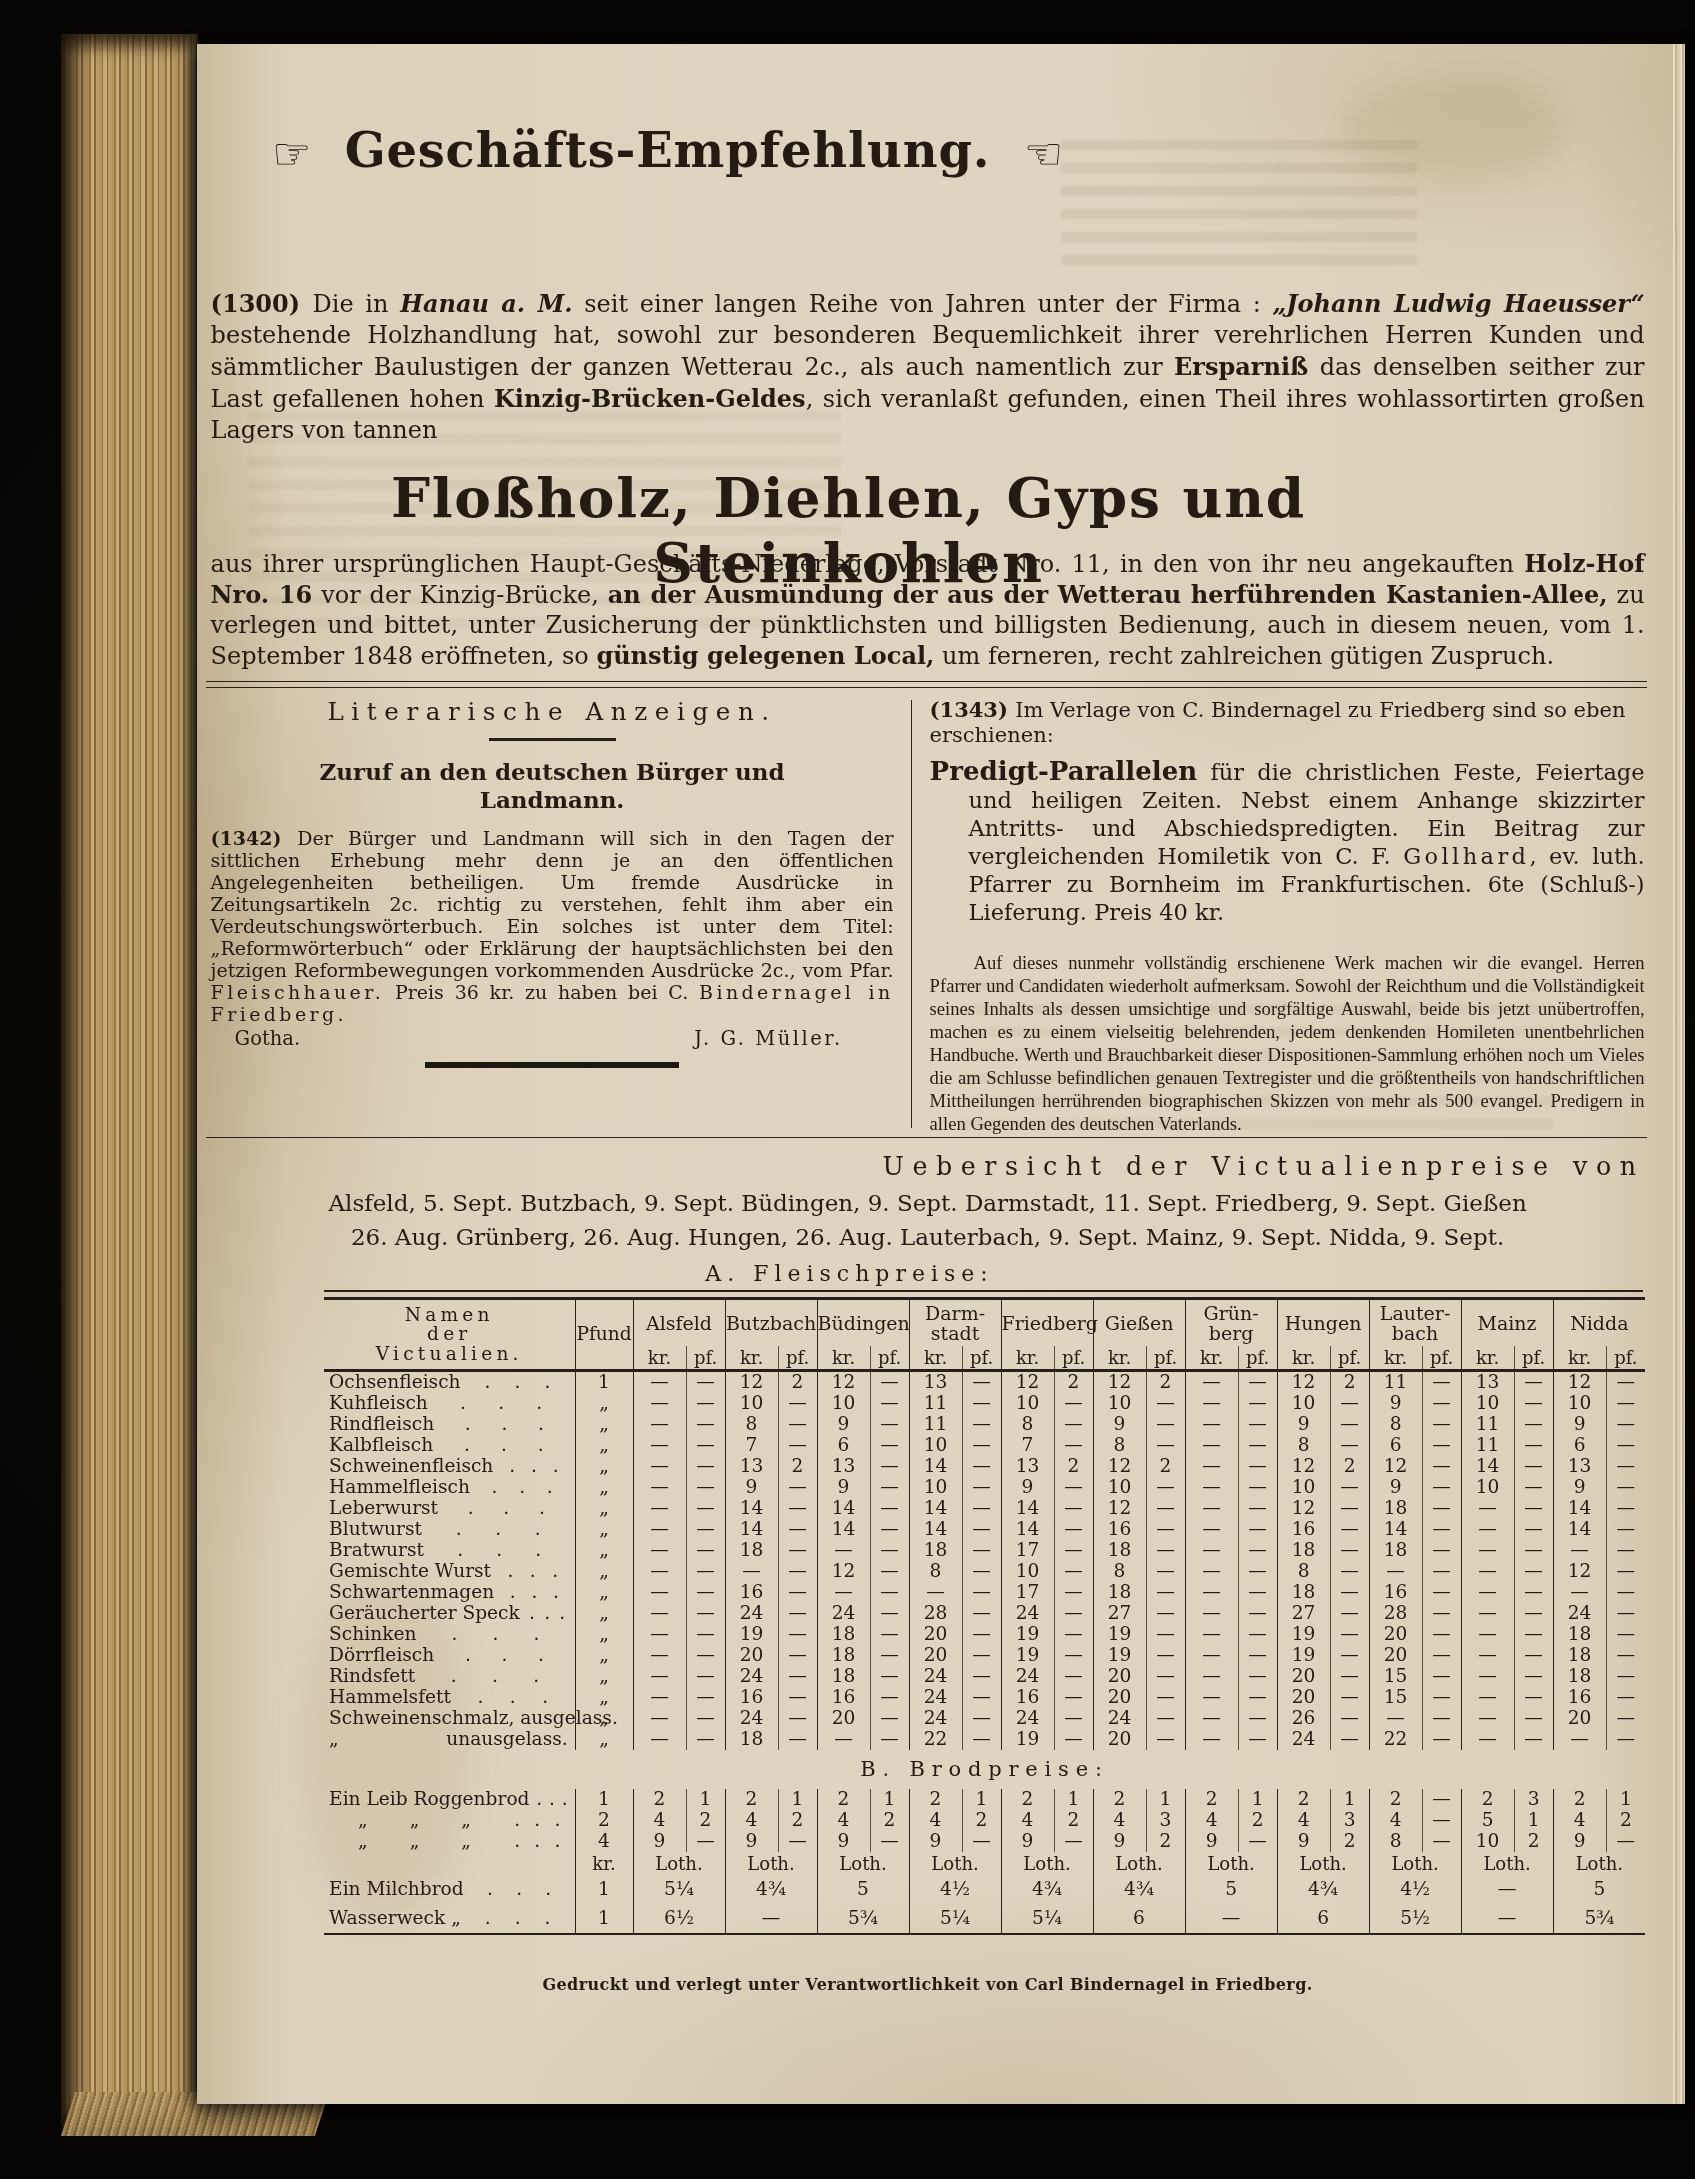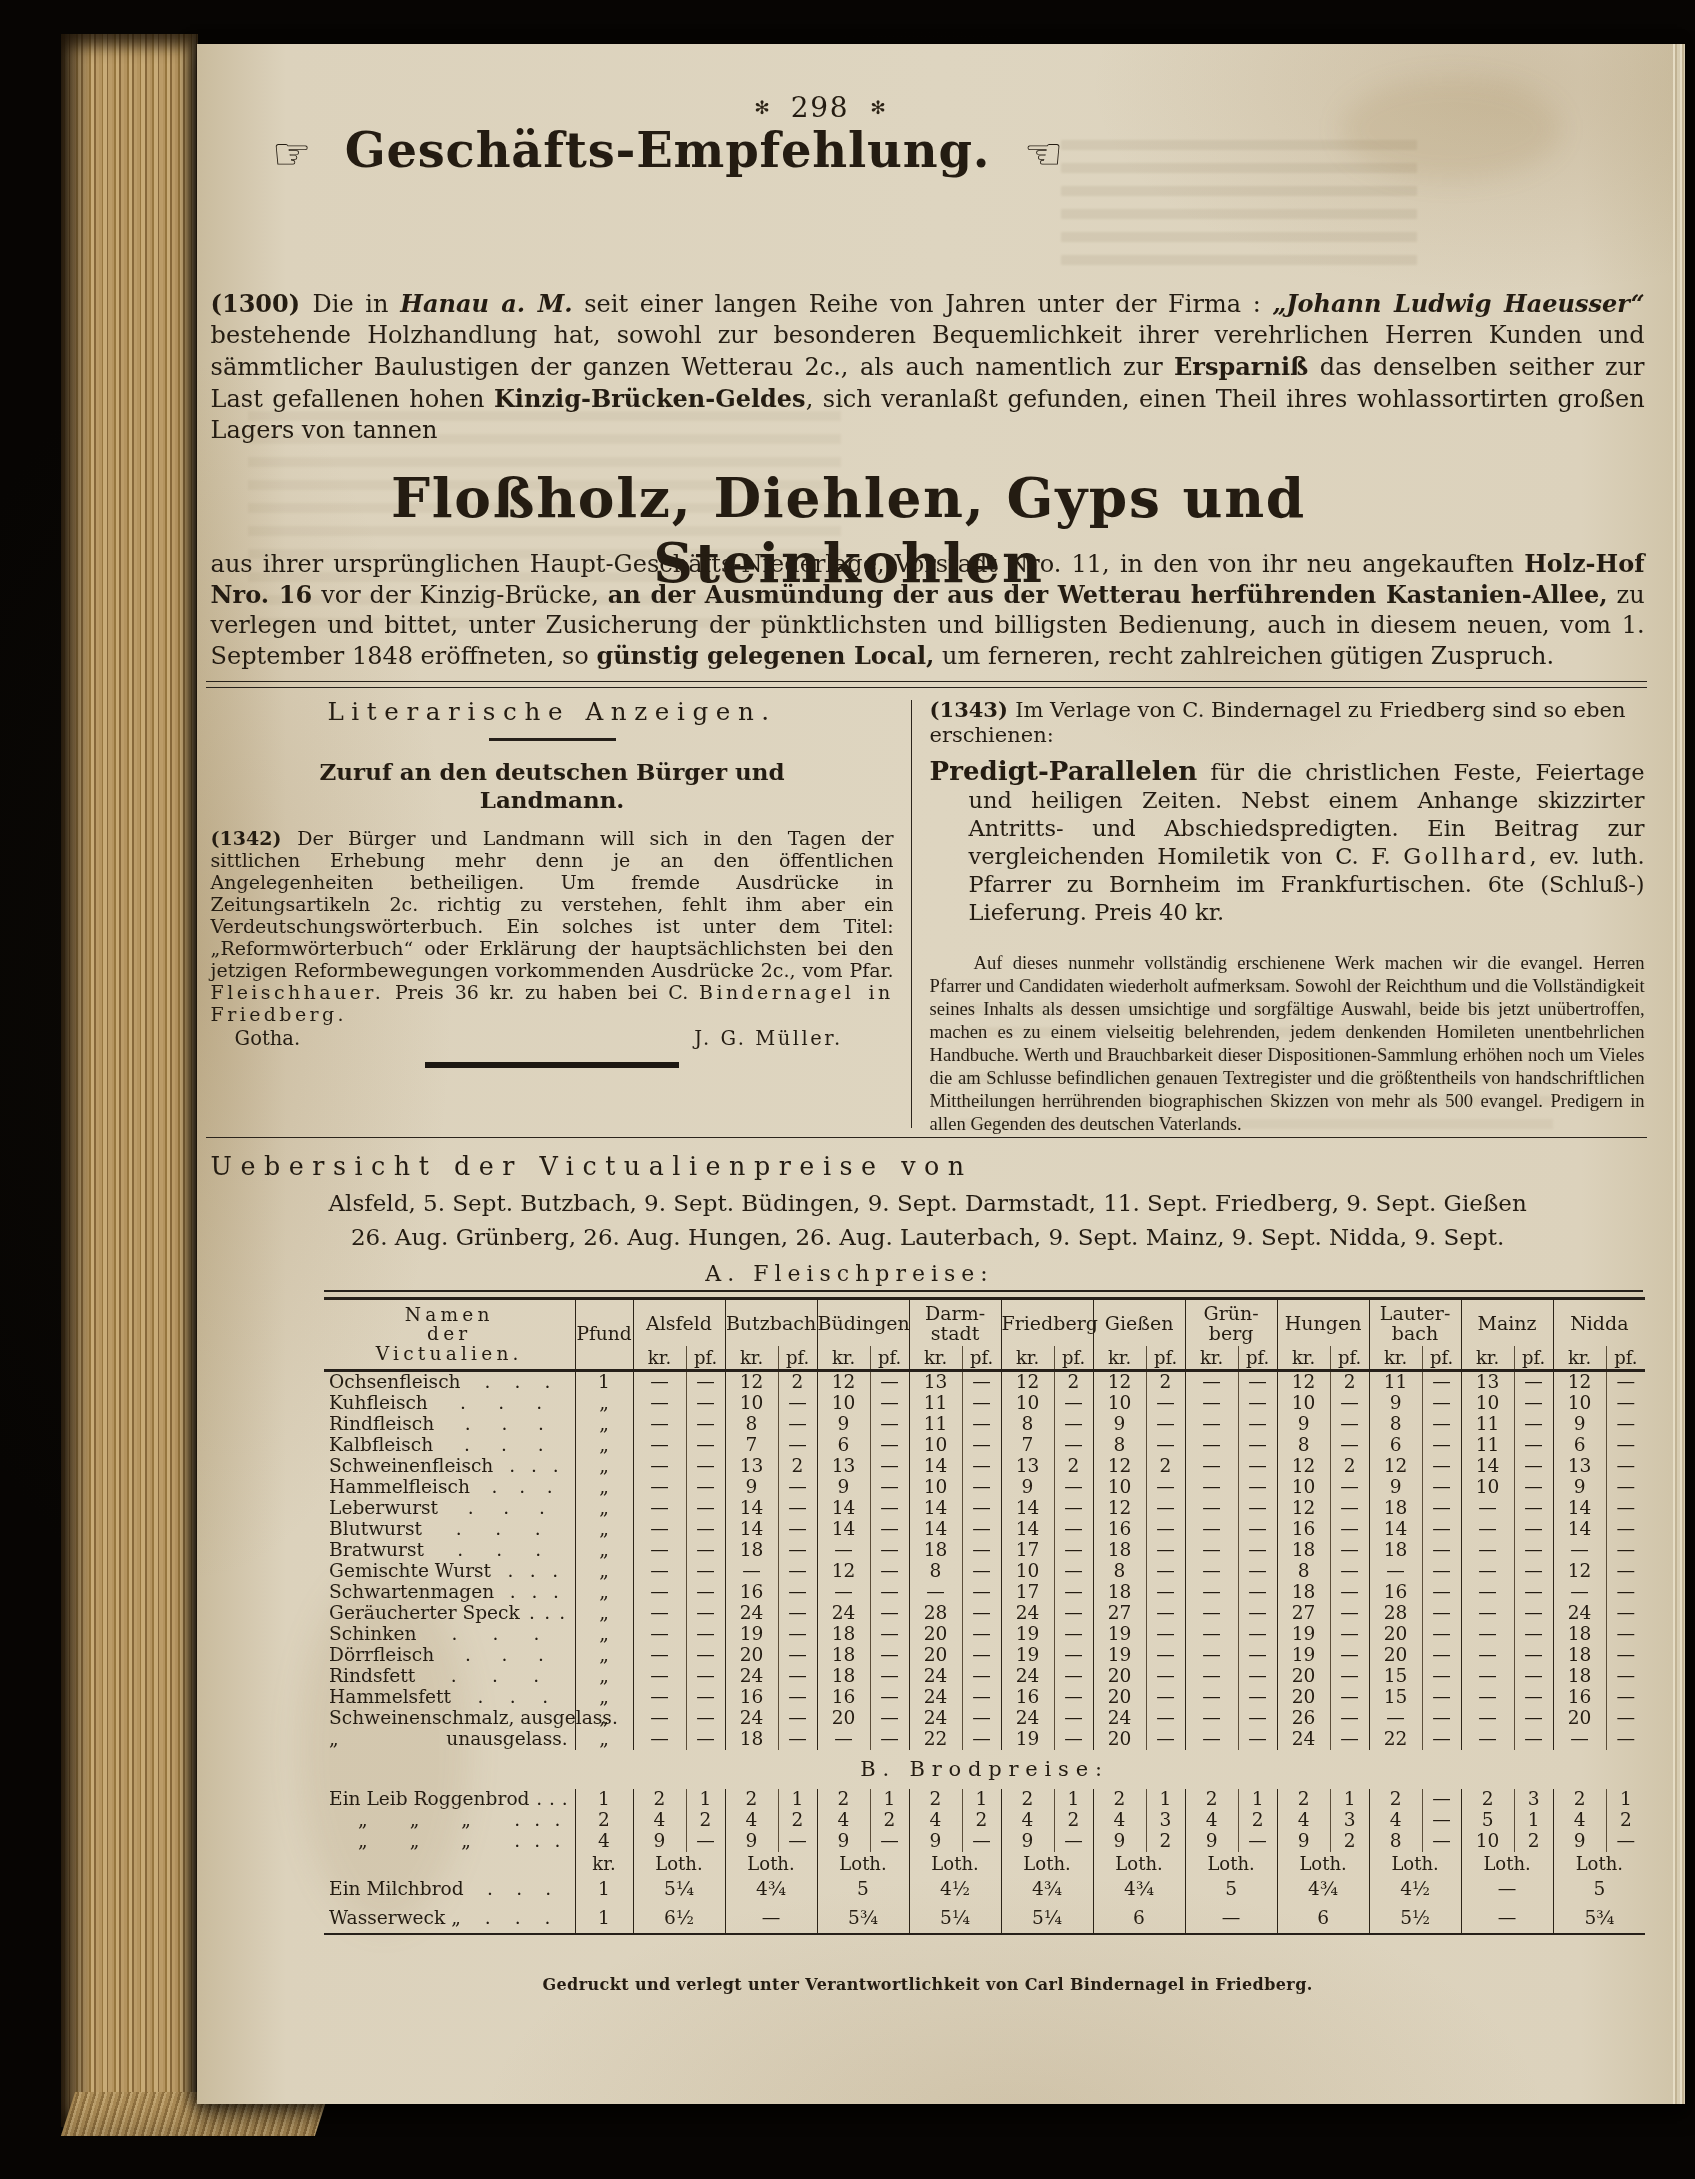--- a/index.html
+++ b/index.html
@@ -66,21 +66,21 @@
   .col-body{margin:13.6px 0 0 0;font-size:19px;line-height:22px;}
   .sig-row{display:flex;justify-content:space-between;padding:1.7px 51px 0 24px;font-size:19.5px;}
   .sp2{letter-spacing:2.5px;}
   .rule-bold{width:254px;height:6px;background:#1d1812;margin:12px auto 0 auto;}
 
   .col-intro{margin:0;font-size:21px;line-height:25.4px;}
   .col-body2{margin:8.5px 0 0 0;font-size:22.5px;line-height:28px;padding-left:39px;text-indent:-39px;}
   .price-line{margin-top:6.8px;text-align:center;font-size:22.5px;font-weight:500;}
   .col-note{margin:25px 0 0 0;font-size:18.6px;line-height:23px;text-indent:44px;font-family:Liberation Serif, serif;}
 
-  .vic-title{position:absolute;top:1107px;left:13.6px;width:1434px;text-align:left;
+  .vic-title{position:absolute;top:1107px;left:13.6px;width:1434px;text-align:right;
     font-size:25.4px;letter-spacing:8.5px;}
   .vic-cities{position:absolute;left:13.6px;width:1434px;text-align:center;font-size:23px;}
   .c1{top:1146px;} .c2{top:1180px;}
   .vic-a{position:absolute;top:1217px;left:0;width:1305px;text-align:center;font-size:22px;
     letter-spacing:6px;font-weight:500;}
 
   .table-wrap{position:absolute;top:1246px;left:127px;width:1319px;}
   .table-top-rule{height:1.7px;background:#26201a;margin-bottom:5.1px;}
   #price-table{border-collapse:collapse;table-layout:fixed;width:1315px;font-size:18.6px;
     border-top:3.4px solid #26201a;border-bottom:2.5px solid #26201a;}
@@ -118,25 +118,20 @@
   <div class="book-edge"></div>
   <div class="book-edge-foot"></div>
 
   <div class="page">
     <div class="ghost" style="left:864px;top:85px;width:356px;height:136px;"></div>
     <div class="ghost" style="left:51px;top:364px;width:593px;height:220px;opacity:.05;"></div>
     <div class="ghost" style="left:763px;top:932px;width:593px;height:153px;opacity:.05;"></div>
     <div class="stain" style="left:1144px;top:34px;width:220px;height:102px;background:rgba(150,112,60,.12);filter:blur(12px);"></div>
     <div class="stain" style="left:102px;top:1526px;width:170px;height:356px;background:rgba(140,108,62,.10);filter:blur(15.3px);"></div>
 
-    <div class="pagenum-row">
-      <span class="orn">✻</span>
-      <span class="pagenum">298</span>
-      <span class="orn">✻</span>
-    </div>
 
     <div class="masthead">
       <span class="hand">☞</span>
       <span class="masthead-title">Geschäfts-Empfehlung.</span>
       <span class="hand">☜</span>
     </div>
 
     <p class="ad-intro just"><span class="seg-b">(1300) </span><span class="seg-p">Die in </span><span class="seg-bi">Hanau a. M.</span><span class="seg-p"> seit einer langen Reihe von Jahren unter der Firma : </span><span class="seg-bi">„Johann Ludwig Haeusser“</span><span class="seg-p"> bestehende Holzhandlung hat, sowohl zur besonderen Bequemlichkeit ihrer verehrlichen Herren Kunden und sämmtlicher Baulustigen der ganzen Wetterau 2c., als auch namentlich zur </span><span class="seg-b">Ersparniß</span><span class="seg-p"> das denselben seither zur Last gefallenen hohen </span><span class="seg-b">Kinzig-Brücken-Geldes</span><span class="seg-p">, sich veranlaßt gefunden, einen Theil ihres wohlassortirten großen Lagers von tannen</span></p>
     <h1 class="headline">Floßholz, Diehlen, Gyps und Steinkohlen</h1>
     <p class="ad-body just"><span class="seg-p">aus ihrer ursprünglichen Haupt-Geschäfts-Niederlage, Vorstadt Nro. 11, in den von ihr neu angekauften </span><span class="seg-b">Holz-Hof Nro. 16</span><span class="seg-p"> vor der Kinzig-Brücke, </span><span class="seg-b">an der Ausmündung der aus der Wetterau herführenden Kastanien-Allee,</span><span class="seg-p"> zu verlegen und bittet, unter Zusicherung der pünktlichsten und billigsten Bedienung, auch in diesem neuen, vom 1. September 1848 eröffneten, so </span><span class="seg-b">günstig gelegenen Local,</span><span class="seg-p"> um ferneren, recht zahlreichen gütigen Zuspruch.</span></p>

